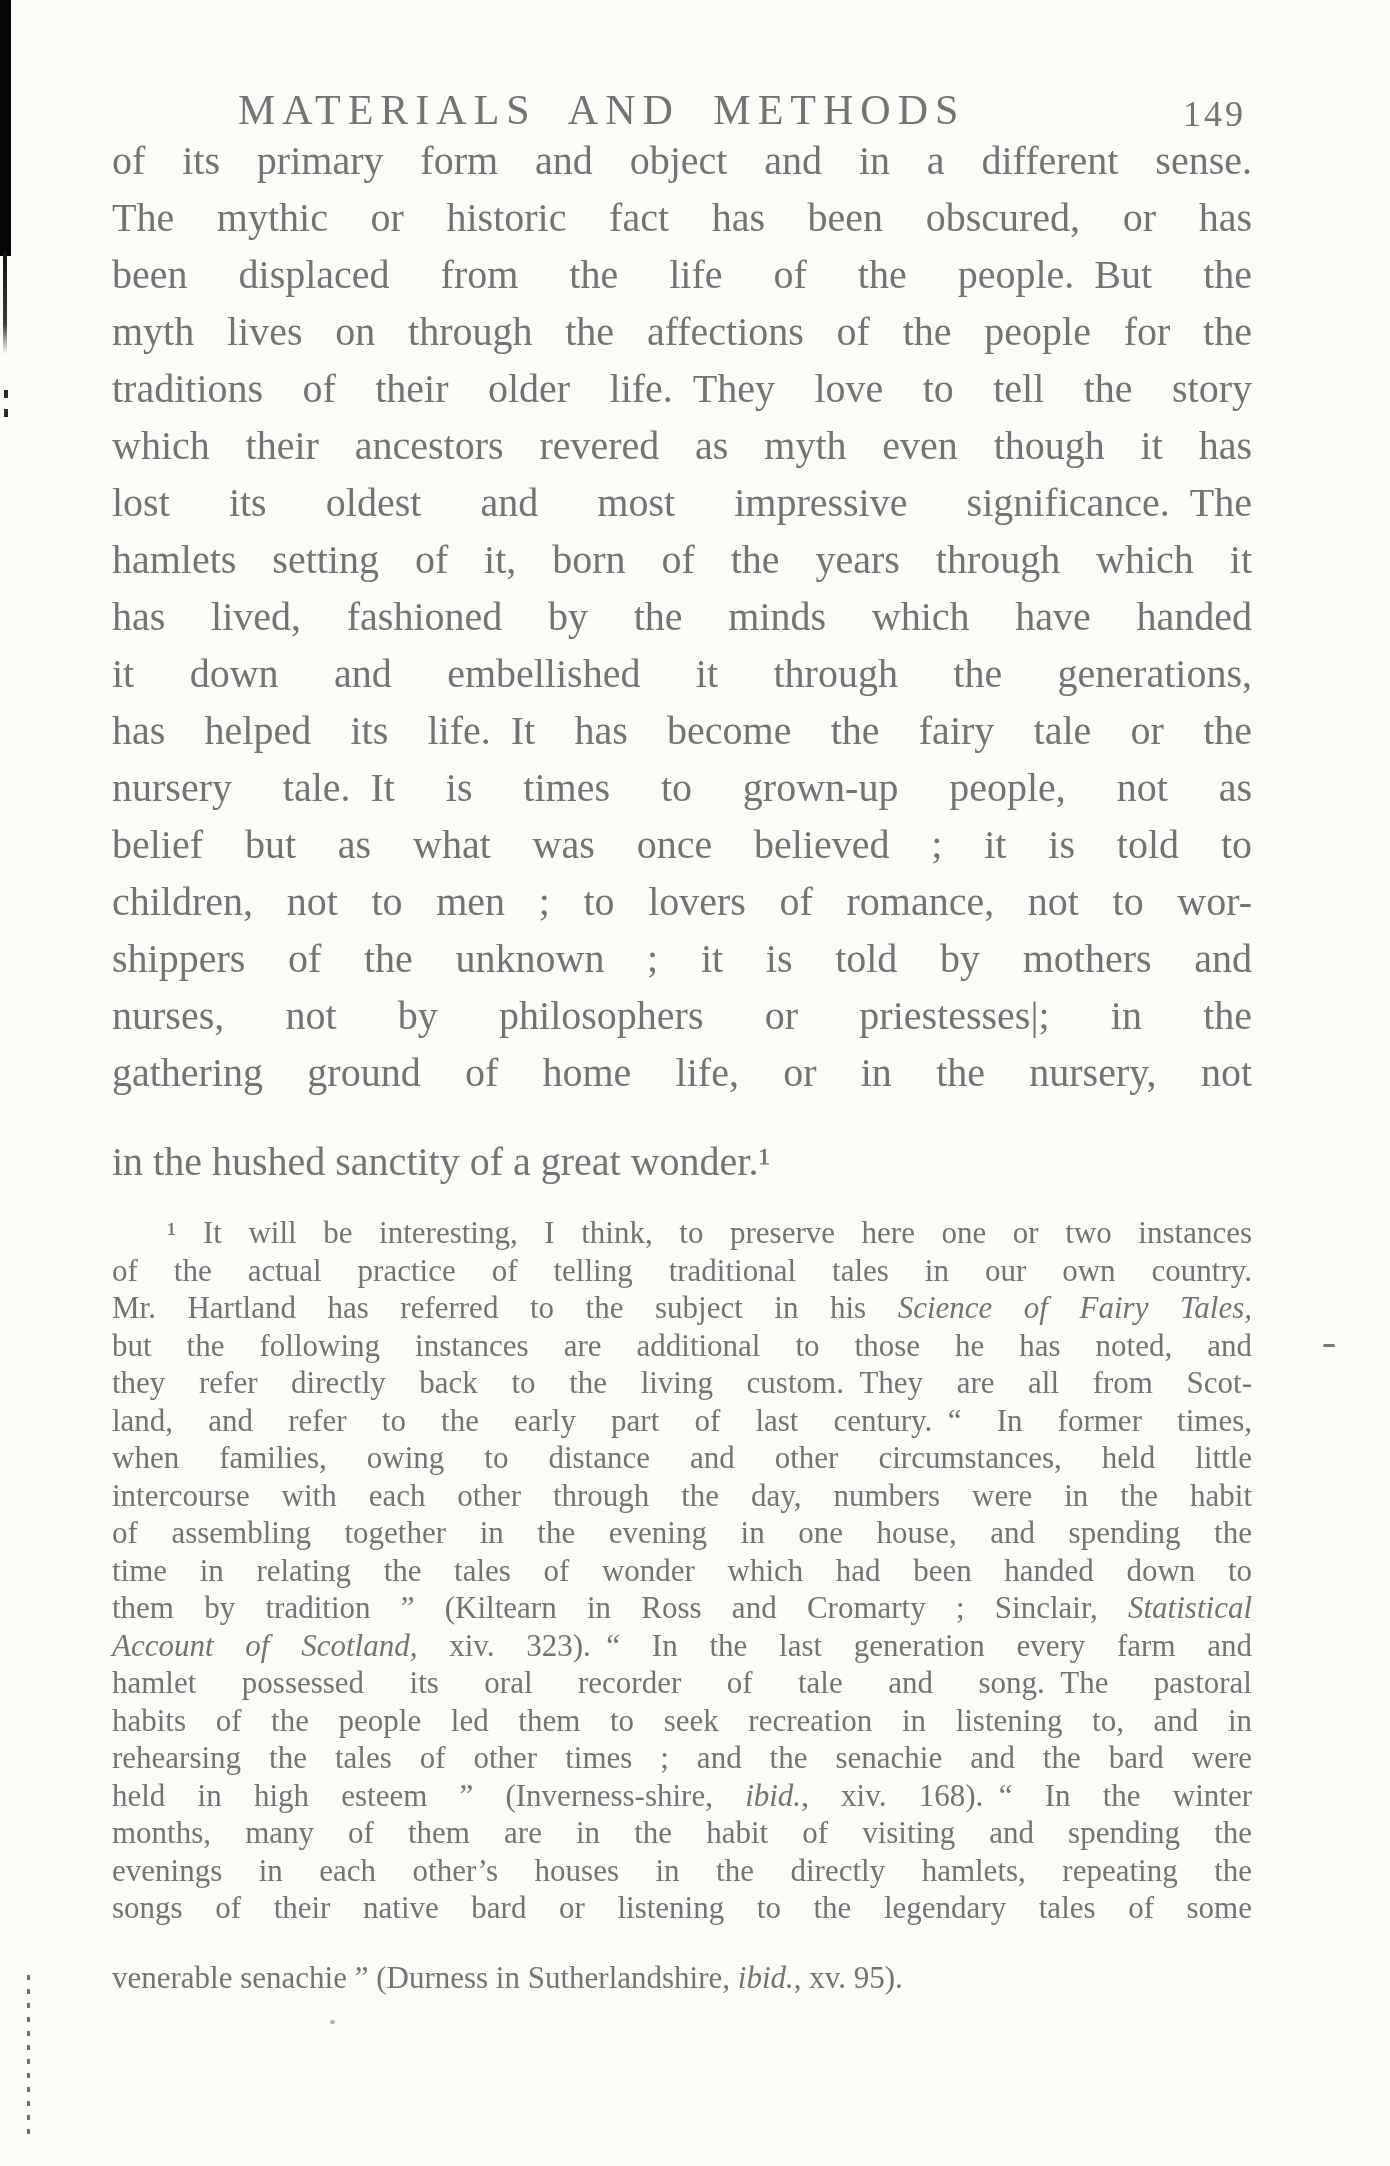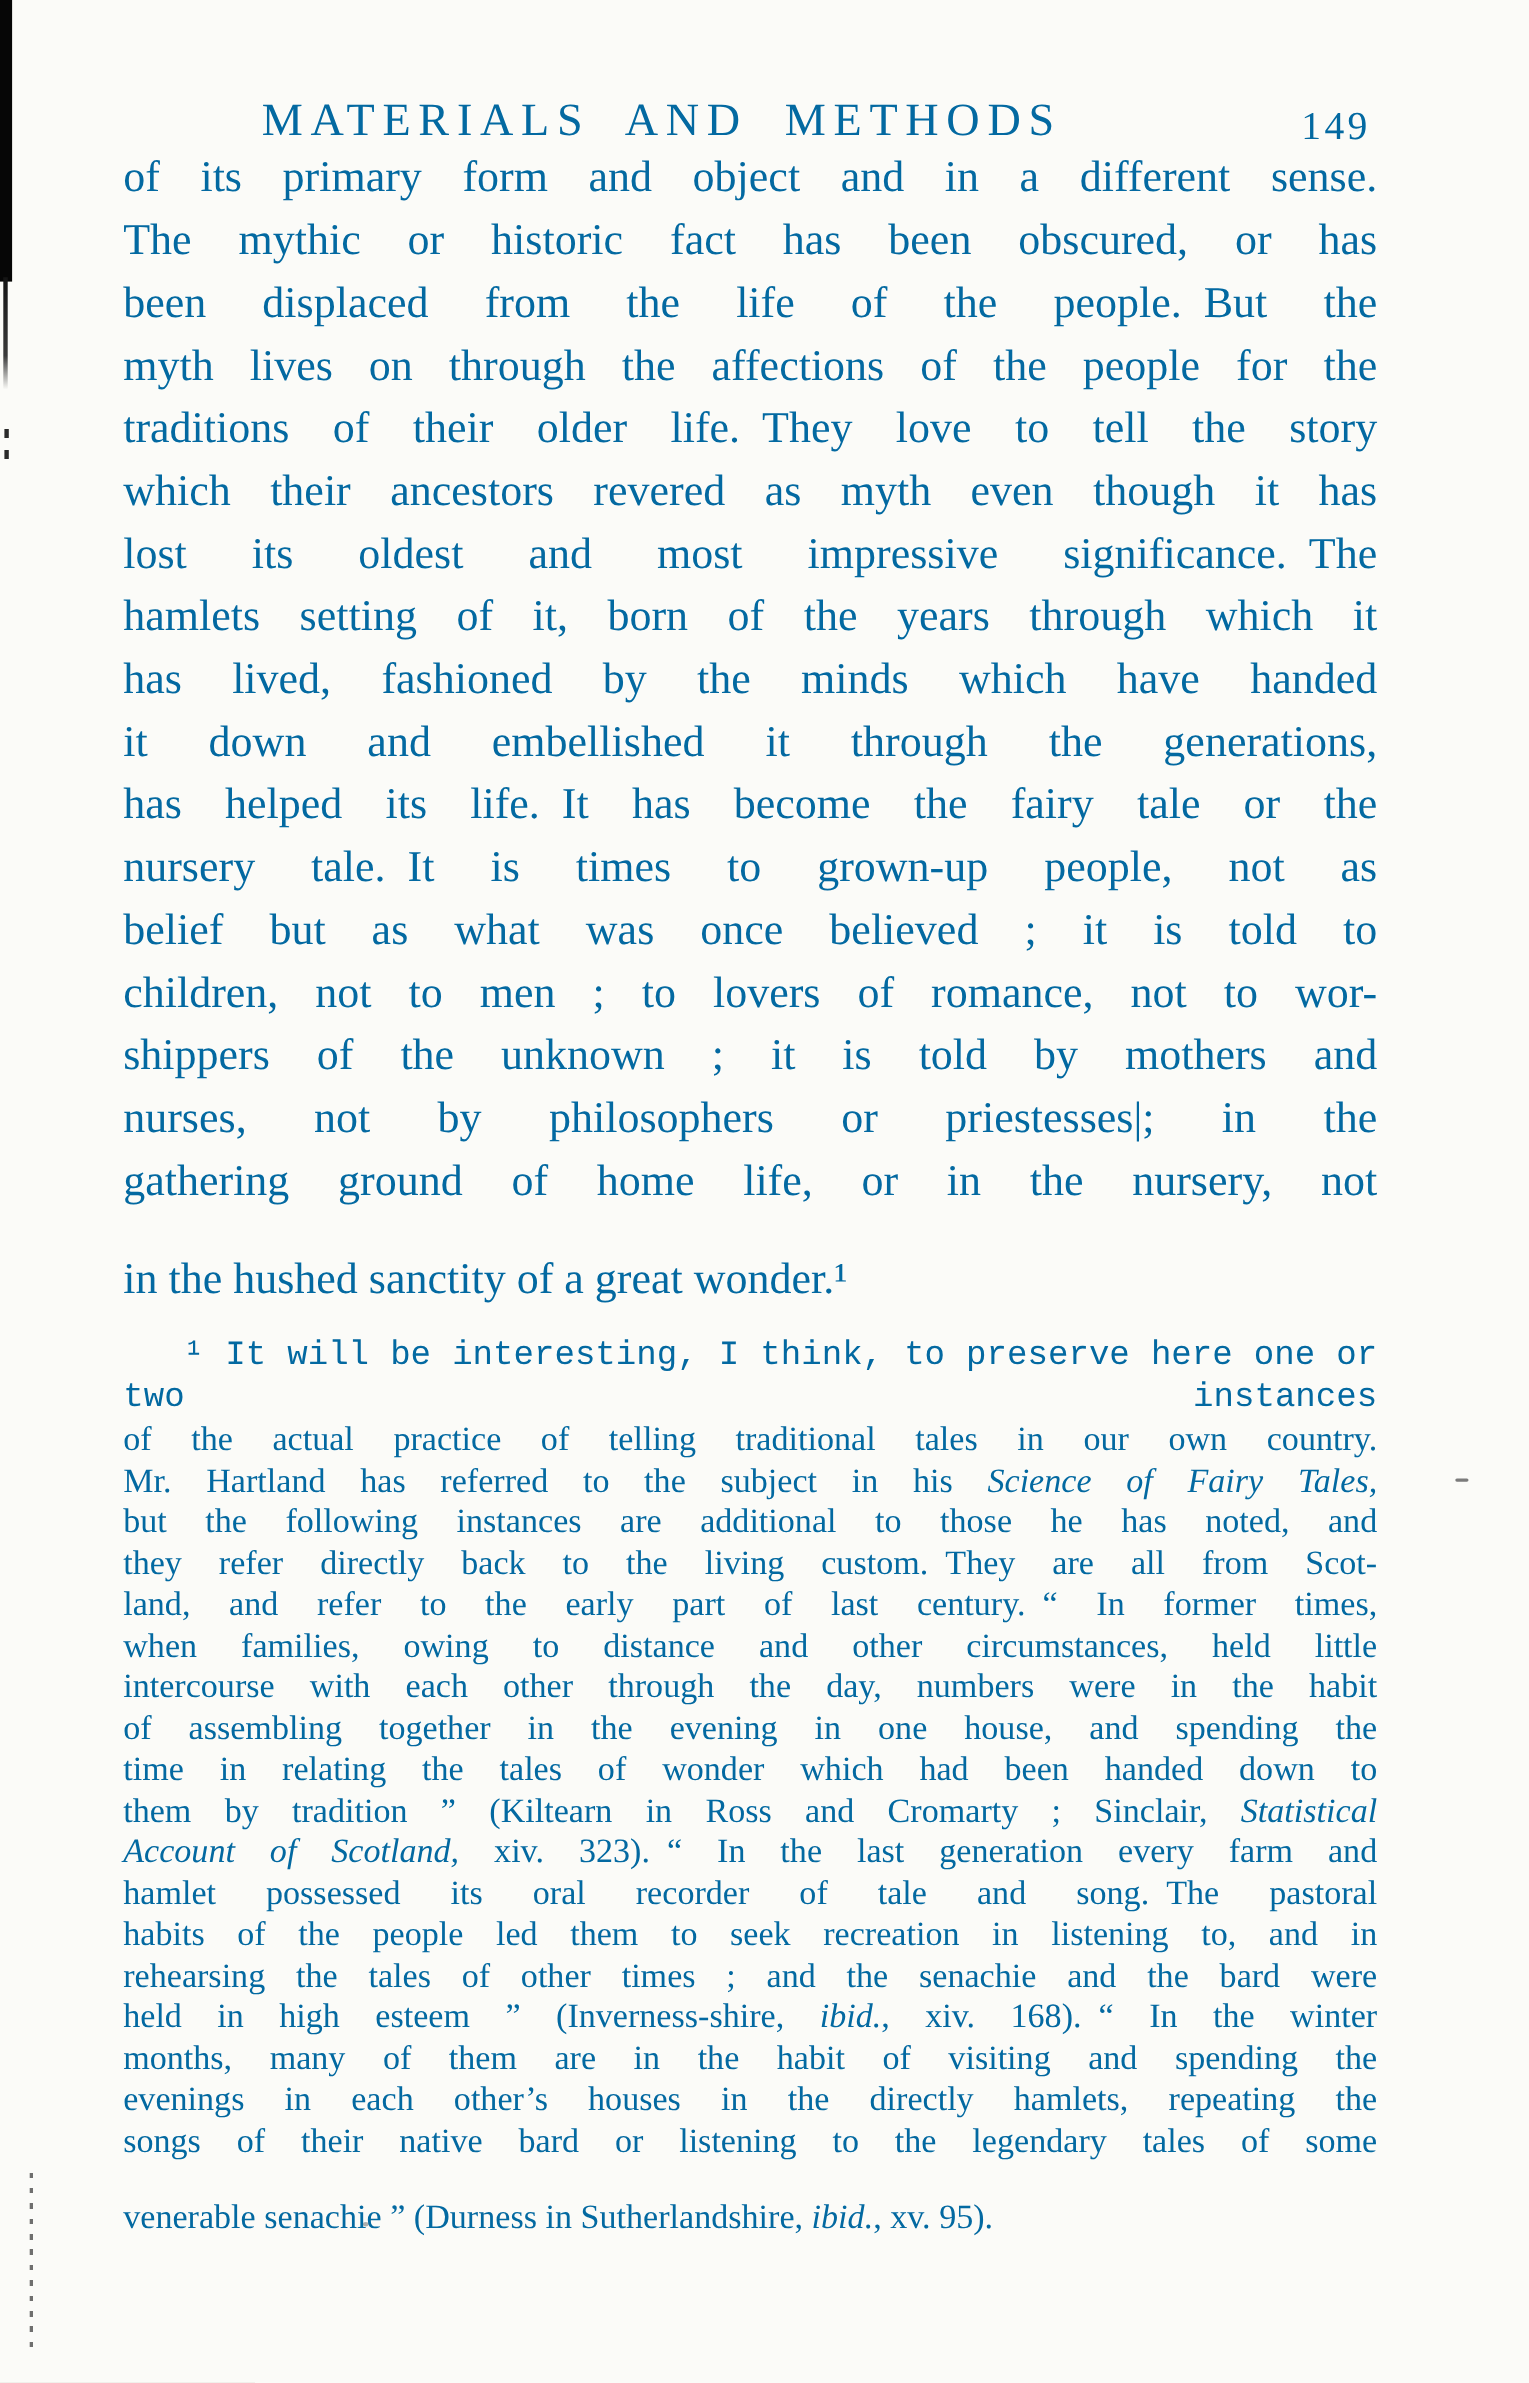--- a/index.html
+++ b/index.html
@@ -30,42 +30,42 @@
   .body-text {
     position: absolute; top: 132px; left: 112px; width: 1140px;
     font-size: 40px; line-height: 57px;
   }
 
   
   .footnote {
     position: absolute; top: 1214px; left: 112px; width: 1140px;
     font-size: 31px; line-height: 37.5px;
   }
-  .footnote .tline:first-child { text-indent: 55px; font-family: Liberation Mono, monospace; }
+  .footnote .tline:first-child { text-indent: 55px; }
 
   .tline { text-align: justify; text-align-last: justify; }
   .tline-last { text-align-last: left; margin-top: 32px; }
   .it { font-style: italic; }
 
   
   .artifact { position: absolute; pointer-events: none; }
   .artifact-bar    { left: 0;  top: 0;      width: 11px; height: 256px; background: #060606; }
   .artifact-line   { left: 3px; top: 252px; width: 4px;  height: 102px;
                      background: linear-gradient(#141414, #3a3a3a 70%, rgba(0,0,0,0)); }
   .artifact-colon  { left: 4px; top: 390px; width: 4px;  height: 36px;
                      background: repeating-linear-gradient(to bottom, #2a2a2a 0 8px, rgba(0,0,0,0) 8px 19px); }
   .artifact-dotted { left: 27px; top: 1975px; width: 3px; height: 160px; opacity: .8;
                      background: repeating-linear-gradient(to bottom, #4c4c4c 0 5px, rgba(0,0,0,0) 5px 14px); }
   .artifact-dash   { left: 1323px; top: 1344px; width: 12px; height: 3px; background: #7b7b7b; border-radius: 2px; }
   .artifact-speck  { left: 330px; top: 2020px; width: 5px; height: 4px; background: #8d8d8d; border-radius: 50%; opacity: .7; }
 </style>
 </head>
 <body>
 
-<div class="page" style="background: rgb(251, 251, 248); color: #0369a1;">
+<div class="page" style="background: rgb(251, 251, 248); color: #737373;">
 
   <div class="artifact artifact-bar"></div>
   <div class="artifact artifact-line"></div>
   <div class="artifact artifact-colon"></div>
   <div class="artifact artifact-dotted"></div>
   <div class="artifact artifact-dash"></div>
   <div class="artifact artifact-speck"></div>
 
   <div class="running-head">
     <span class="title">MATERIALS AND METHODS</span>

